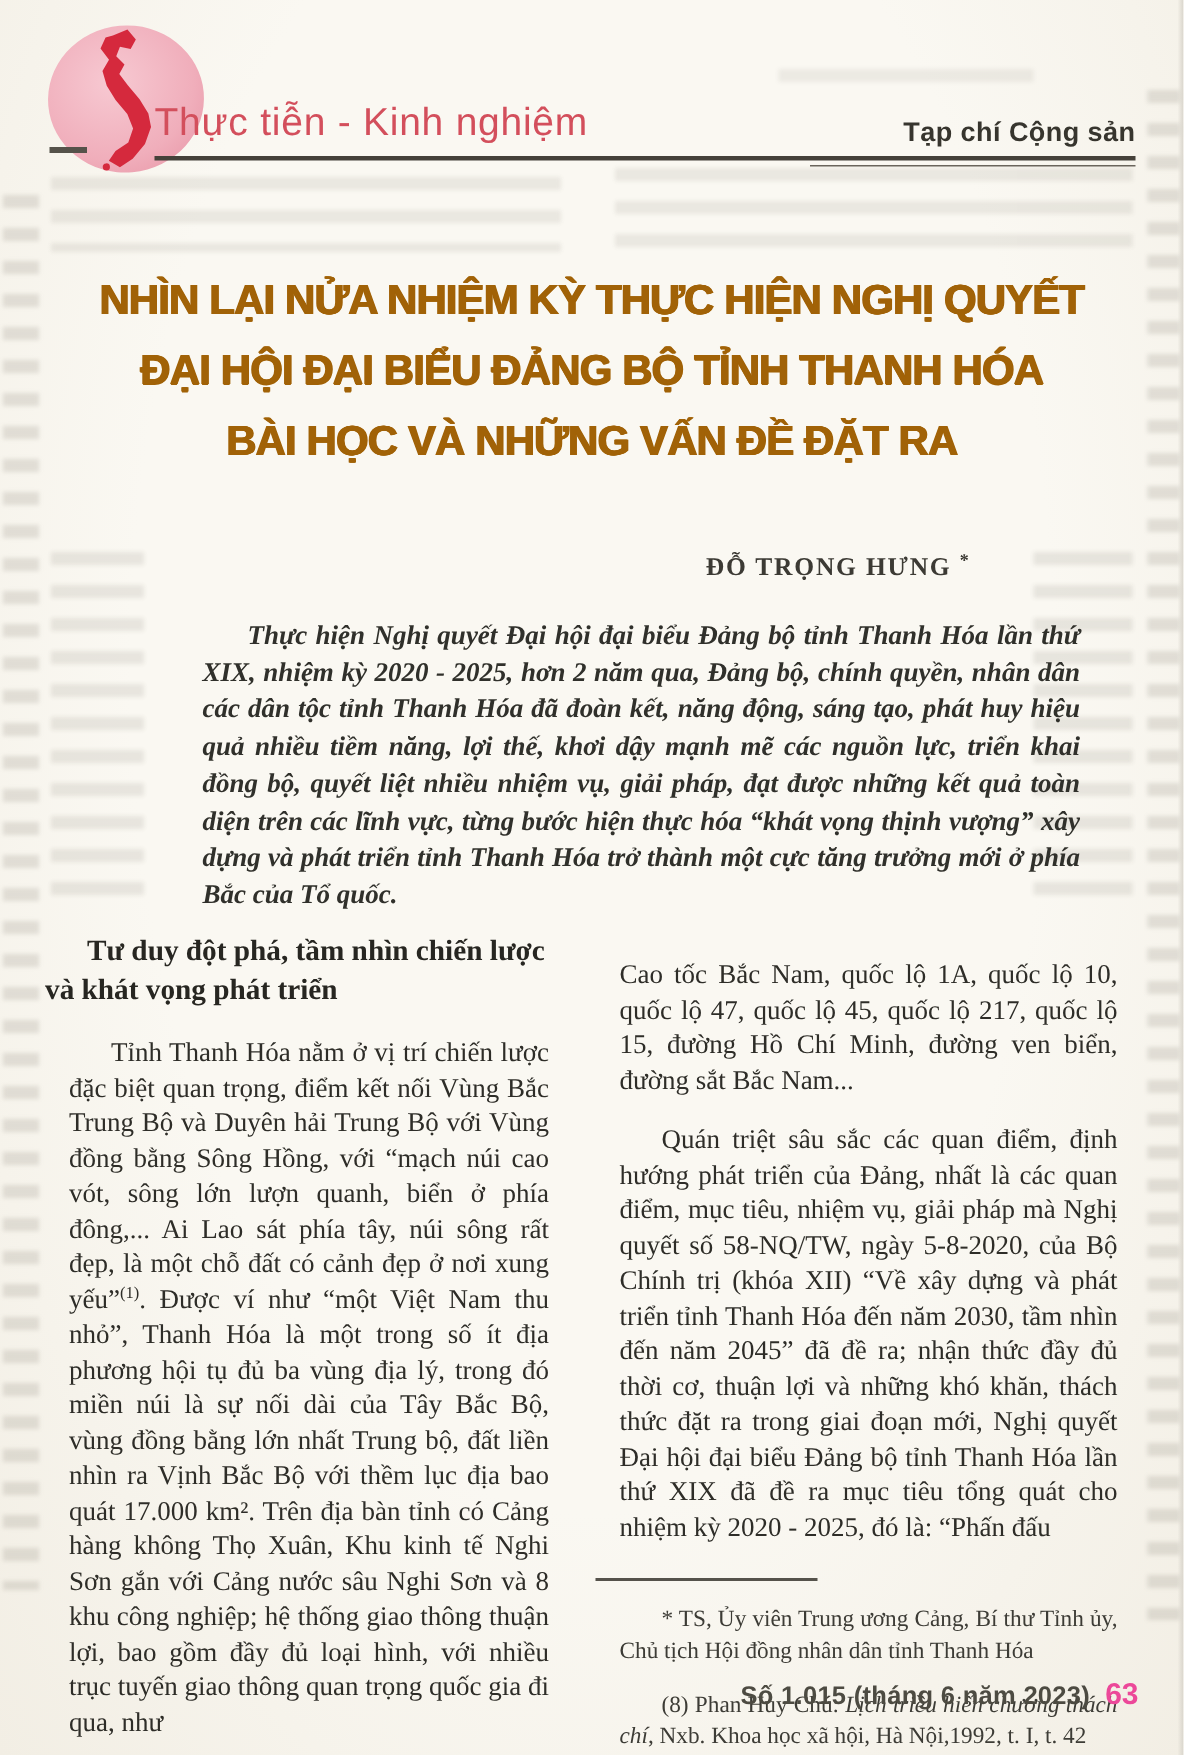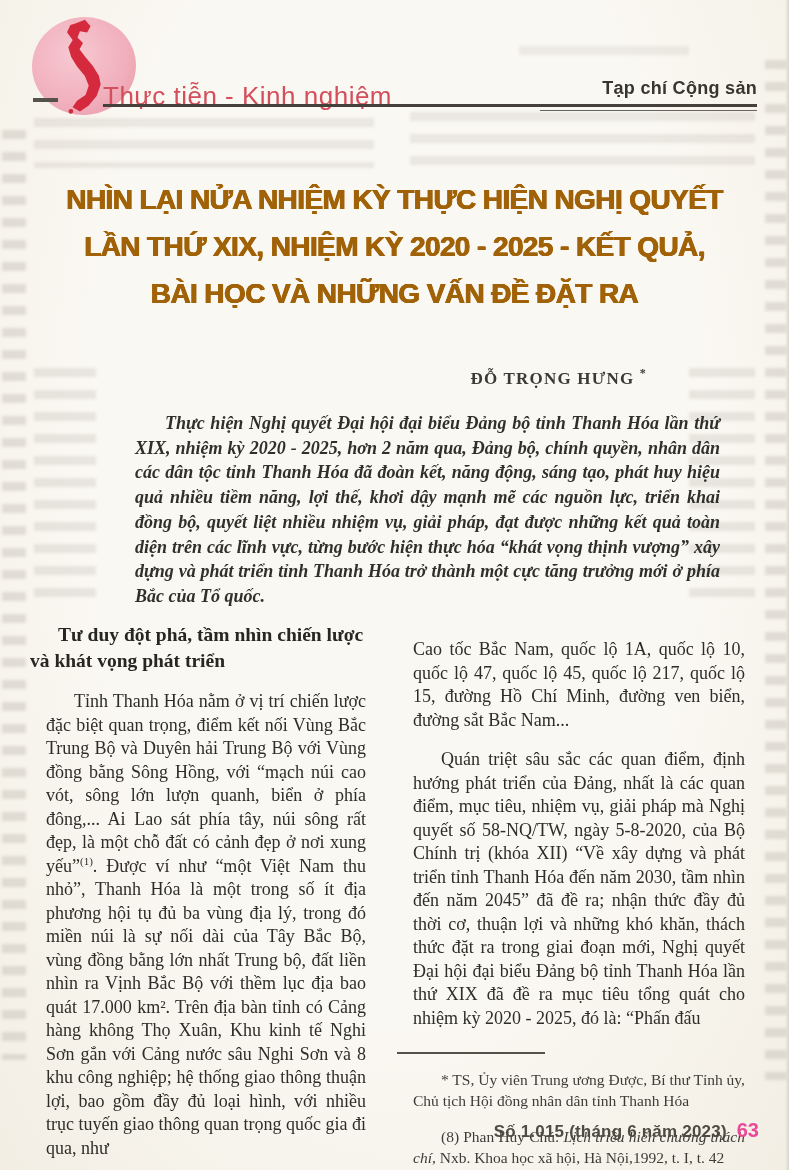--- a/index.html
+++ b/index.html
@@ -7,21 +7,21 @@
     width:789px;height:1170px;position:relative;overflow:hidden;
     background:radial-gradient(ellipse at 50% 38%, #faf8f2 55%, #f2eee4 100%);
     font-family:"Liberation Serif","DejaVu Serif",serif;
     color:#2e2d28;
   }
   .abs{position:absolute;}
   
   .logo{left:31px;top:15px;width:106px;height:102px;transform:rotate(-5deg);}
   .section-label{
     left:103px;top:66px;font-family:"Liberation Sans","DejaVu Sans",sans-serif;
-    font-size:26px;color:#d34f5c;letter-spacing:0.5px;margin-top:15px;
+    font-size:26px;color:#d34f5c;letter-spacing:0.5px;
   }
   .header-rule{left:103px;top:104px;width:654px;height:3px;background:#45413a;}
   .header-rule-thin{left:540px;top:110px;width:217px;height:1px;background:#6a655c;}
   .header-dash{left:33px;top:98px;width:25px;height:4px;background:#55524a;}
   .journal-name{
     right:32px;top:78px;font-family:"Liberation Sans","DejaVu Sans",sans-serif;
     font-weight:bold;font-size:18px;color:#37352e;letter-spacing:0.3px;
   }
   
   .title{
@@ -108,41 +108,41 @@
   </div>
   <div class="abs section-label">Thực tiễn - Kinh nghiệm</div>
   <div class="abs journal-name">Tạp chí Cộng sản</div>
   <div class="abs header-dash"></div>
   <div class="abs header-rule"></div>
   <div class="abs header-rule-thin"></div>
 </div>
 
 <div class="abs title">
   <div>NHÌN LẠI NỬA NHIỆM KỲ THỰC HIỆN NGHỊ QUYẾT</div>
-  <div>LẦN THỨ XIX, NHIỆM KỲ 2020 - 2025 - KẾT QUẢ,</div>
+  <div>ĐẠI HỘI ĐẠI BIỂU ĐẢNG BỘ TỈNH THANH HÓA</div>
   <div>BÀI HỌC VÀ NHỮNG VẤN ĐỀ ĐẶT RA</div>
 </div>
 
 <div class="abs author">
   <span>ĐỖ TRỌNG HƯNG</span>
   <sup>*</sup>
 </div>
 
 <div class="abs abstract">Thực hiện Nghị quyết Đại hội đại biểu Đảng bộ tỉnh Thanh Hóa lần thứ XIX, nhiệm kỳ 2020 - 2025, hơn 2 năm qua, Đảng bộ, chính quyền, nhân dân các dân tộc tỉnh Thanh Hóa đã đoàn kết, năng động, sáng tạo, phát huy hiệu quả nhiều tiềm năng, lợi thế, khơi dậy mạnh mẽ các nguồn lực, triển khai đồng bộ, quyết liệt nhiều nhiệm vụ, giải pháp, đạt được những kết quả toàn diện trên các lĩnh vực, từng bước hiện thực hóa “khát vọng thịnh vượng” xây dựng và phát triển tỉnh Thanh Hóa trở thành một cực tăng trưởng mới ở phía Bắc của Tổ quốc.</div>
 
 <div class="abs columns">
   <div class="col col-left">
     <h2 class="section-heading">Tư duy đột phá, tầm nhìn chiến lược và khát vọng phát triển</h2>
     <p><span>Tỉnh Thanh Hóa nằm ở vị trí chiến lược đặc biệt quan trọng, điểm kết nối Vùng Bắc Trung Bộ và Duyên hải Trung Bộ với Vùng đồng bằng Sông Hồng, với “mạch núi cao vót, sông lớn lượn quanh, biển ở phía đông,... Ai Lao sát phía tây, núi sông rất đẹp, là một chỗ đất có cảnh đẹp ở nơi xung yếu”</span><sup class="fn-ref">(1)</sup><span>. Được ví như “một Việt Nam thu nhỏ”, Thanh Hóa là một trong số ít địa phương hội tụ đủ ba vùng địa lý, trong đó miền núi là sự nối dài của Tây Bắc Bộ, vùng đồng bằng lớn nhất Trung bộ, đất liền nhìn ra Vịnh Bắc Bộ với thềm lục địa bao quát 17.000 km². Trên địa bàn tỉnh có Cảng hàng không Thọ Xuân, Khu kinh tế Nghi Sơn gắn với Cảng nước sâu Nghi Sơn và 8 khu công nghiệp; hệ thống giao thông thuận lợi, bao gồm đầy đủ loại hình, với nhiều trục tuyến giao thông quan trọng quốc gia đi qua, như</span></p>
   </div>
   <div class="col col-right">
     <p class="no-indent">Cao tốc Bắc Nam, quốc lộ 1A, quốc lộ 10, quốc lộ 47, quốc lộ 45, quốc lộ 217, quốc lộ 15, đường Hồ Chí Minh, đường ven biển, đường sắt Bắc Nam...</p>
     <p>Quán triệt sâu sắc các quan điểm, định hướng phát triển của Đảng, nhất là các quan điểm, mục tiêu, nhiệm vụ, giải pháp mà Nghị quyết số 58-NQ/TW, ngày 5-8-2020, của Bộ Chính trị (khóa XII) “Về xây dựng và phát triển tỉnh Thanh Hóa đến năm 2030, tầm nhìn đến năm 2045” đã đề ra; nhận thức đầy đủ thời cơ, thuận lợi và những khó khăn, thách thức đặt ra trong giai đoạn mới, Nghị quyết Đại hội đại biểu Đảng bộ tỉnh Thanh Hóa lần thứ XIX đã đề ra mục tiêu tổng quát cho nhiệm kỳ 2020 - 2025, đó là: “Phấn đấu</p>
     <div class="fn-rule"></div>
-    <p class="footnote">* TS, Ủy viên Trung ương Được, Bí thư Tỉnh ủy, Chủ tịch Hội đồng nhân dân tỉnh Thanh Hóa</p>
+    <p class="footnote">* TS, Ủy viên Trung ương Cảng, Bí thư Tỉnh ủy, Chủ tịch Hội đồng nhân dân tỉnh Thanh Hóa</p>
     <p class="footnote"><span>(8) Phan Huy Chú: </span><span class="cite-title">Lịch triều hiến chương thách chí</span><span>, Nxb. Khoa học xã hội, Hà Nội,1992, t. I, t. 42</span></p>
   </div>
 </div>
 
 <div class="abs page-footer">
   <span class="issue">Số 1.015 (tháng 6 năm 2023)</span>
   <span class="page-num">63</span>
 </div>
 
 </body></html>

